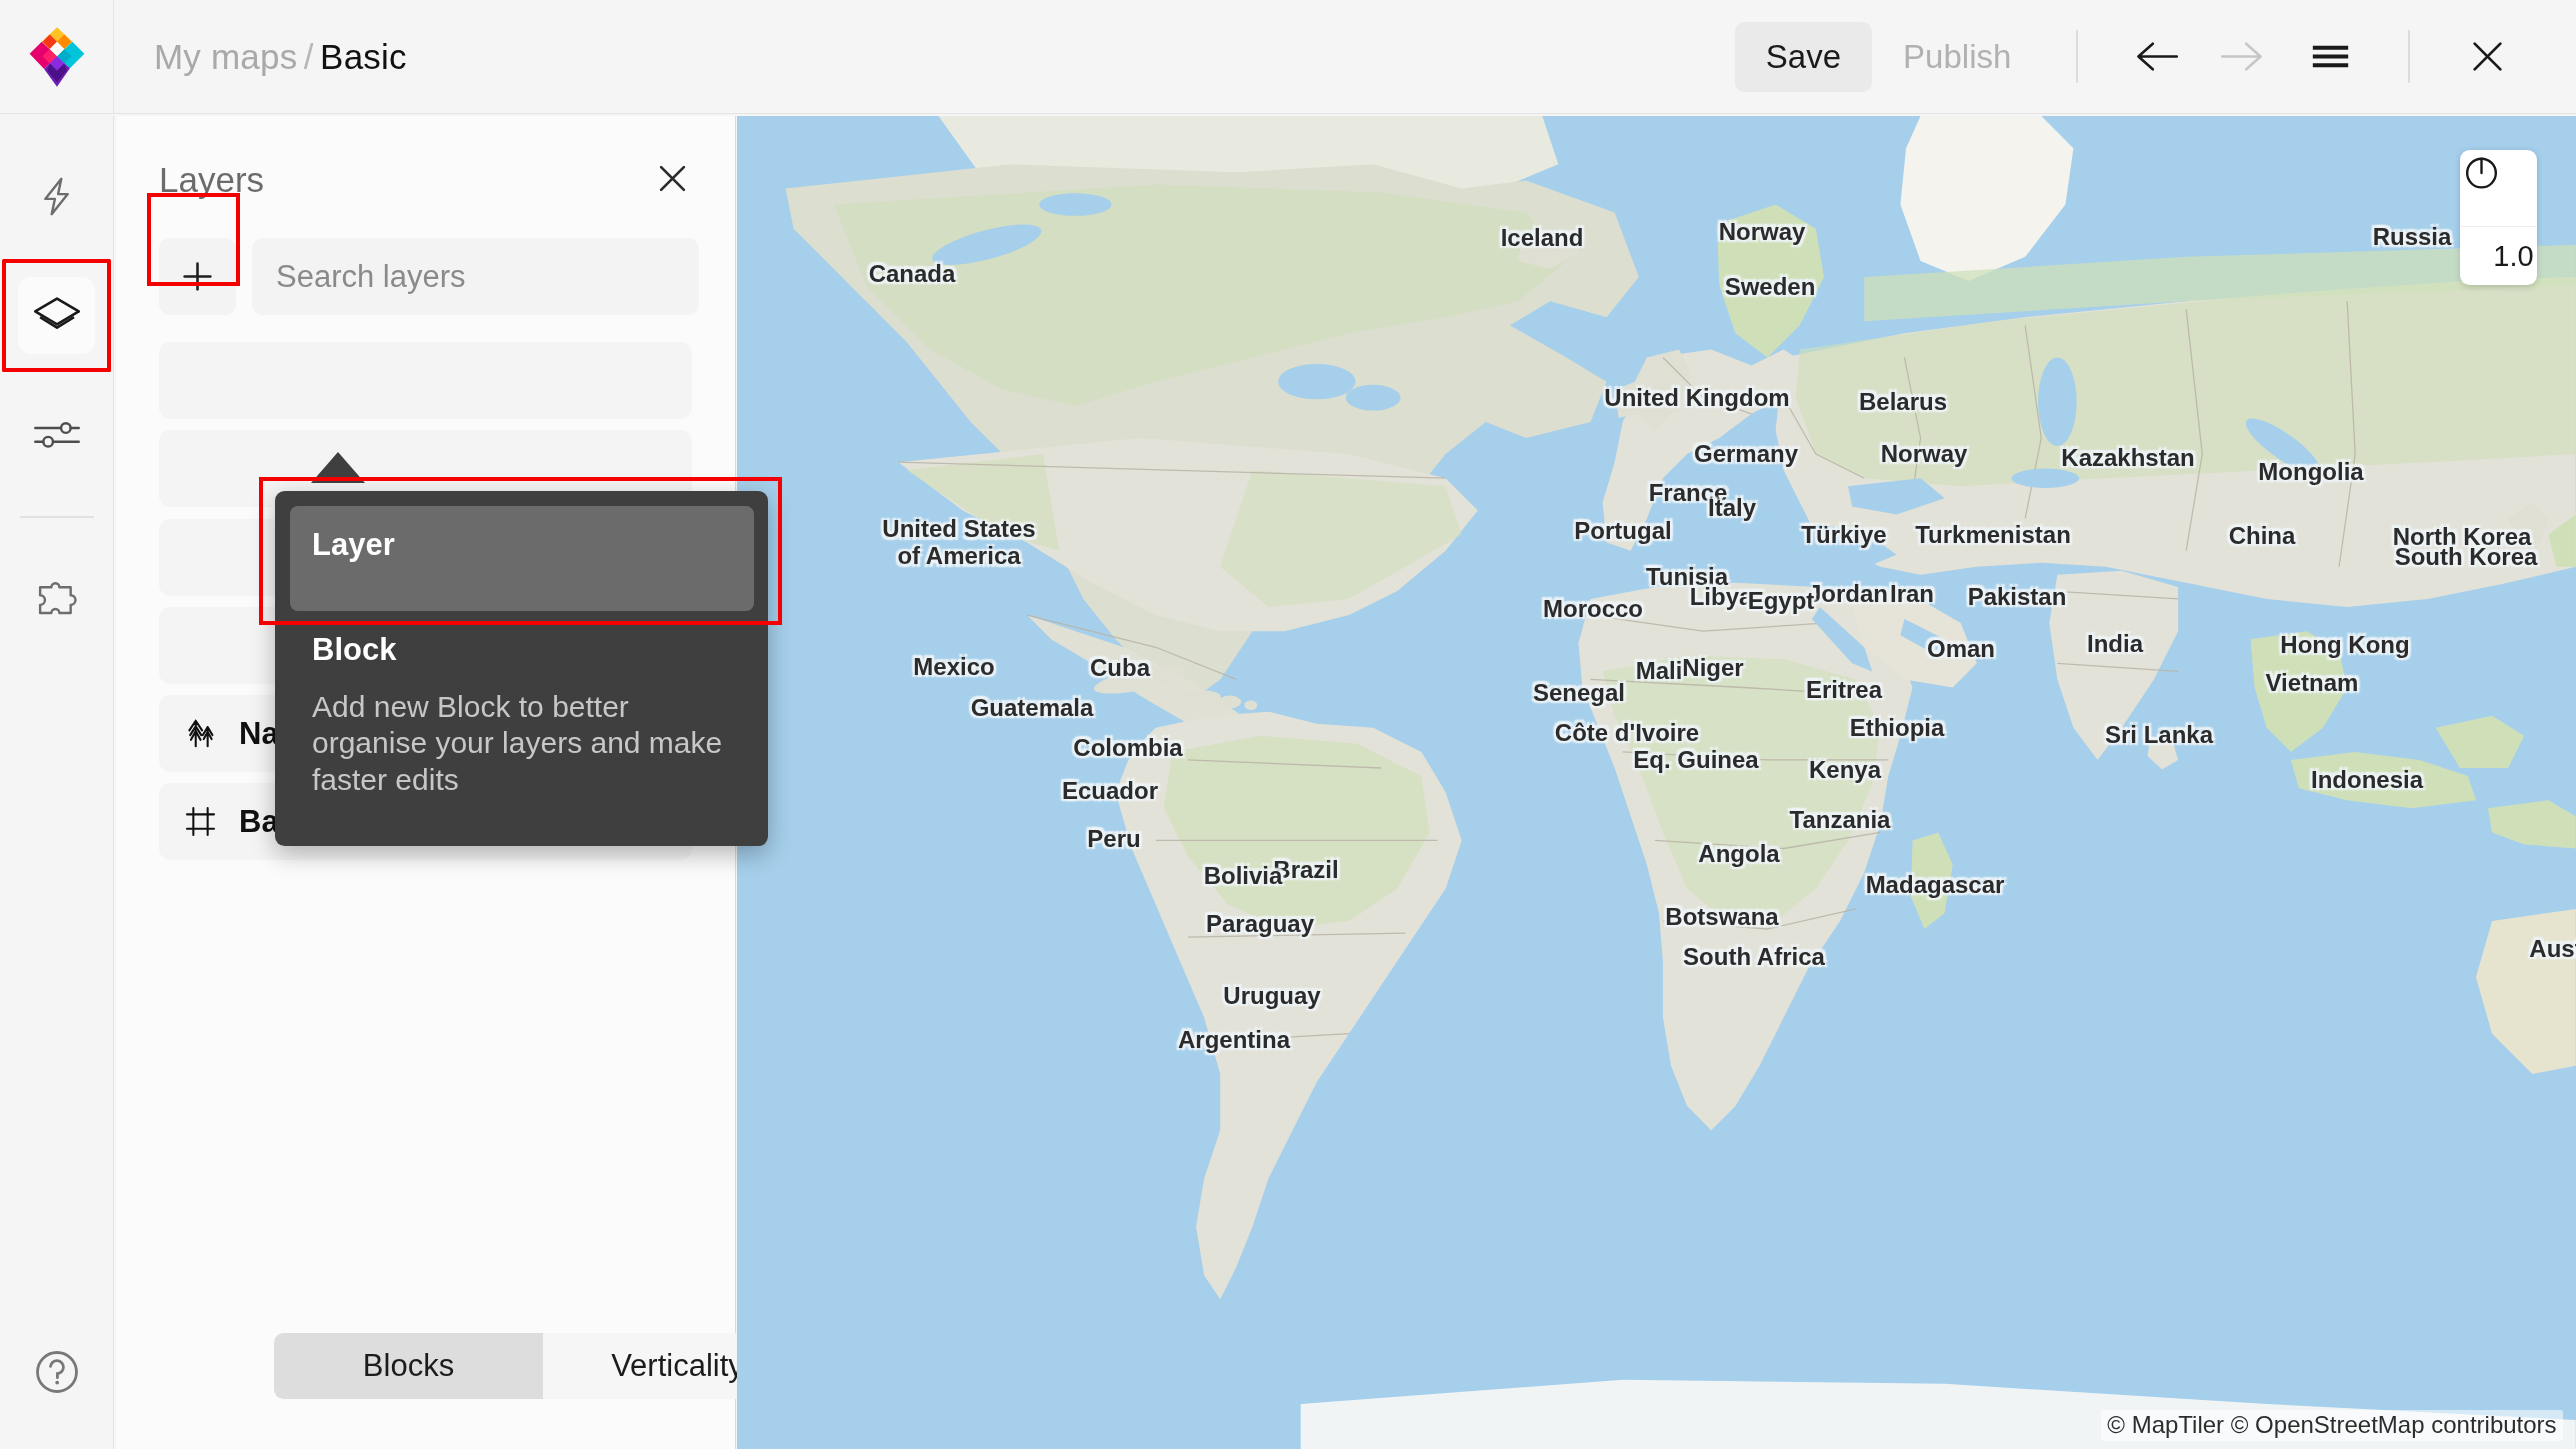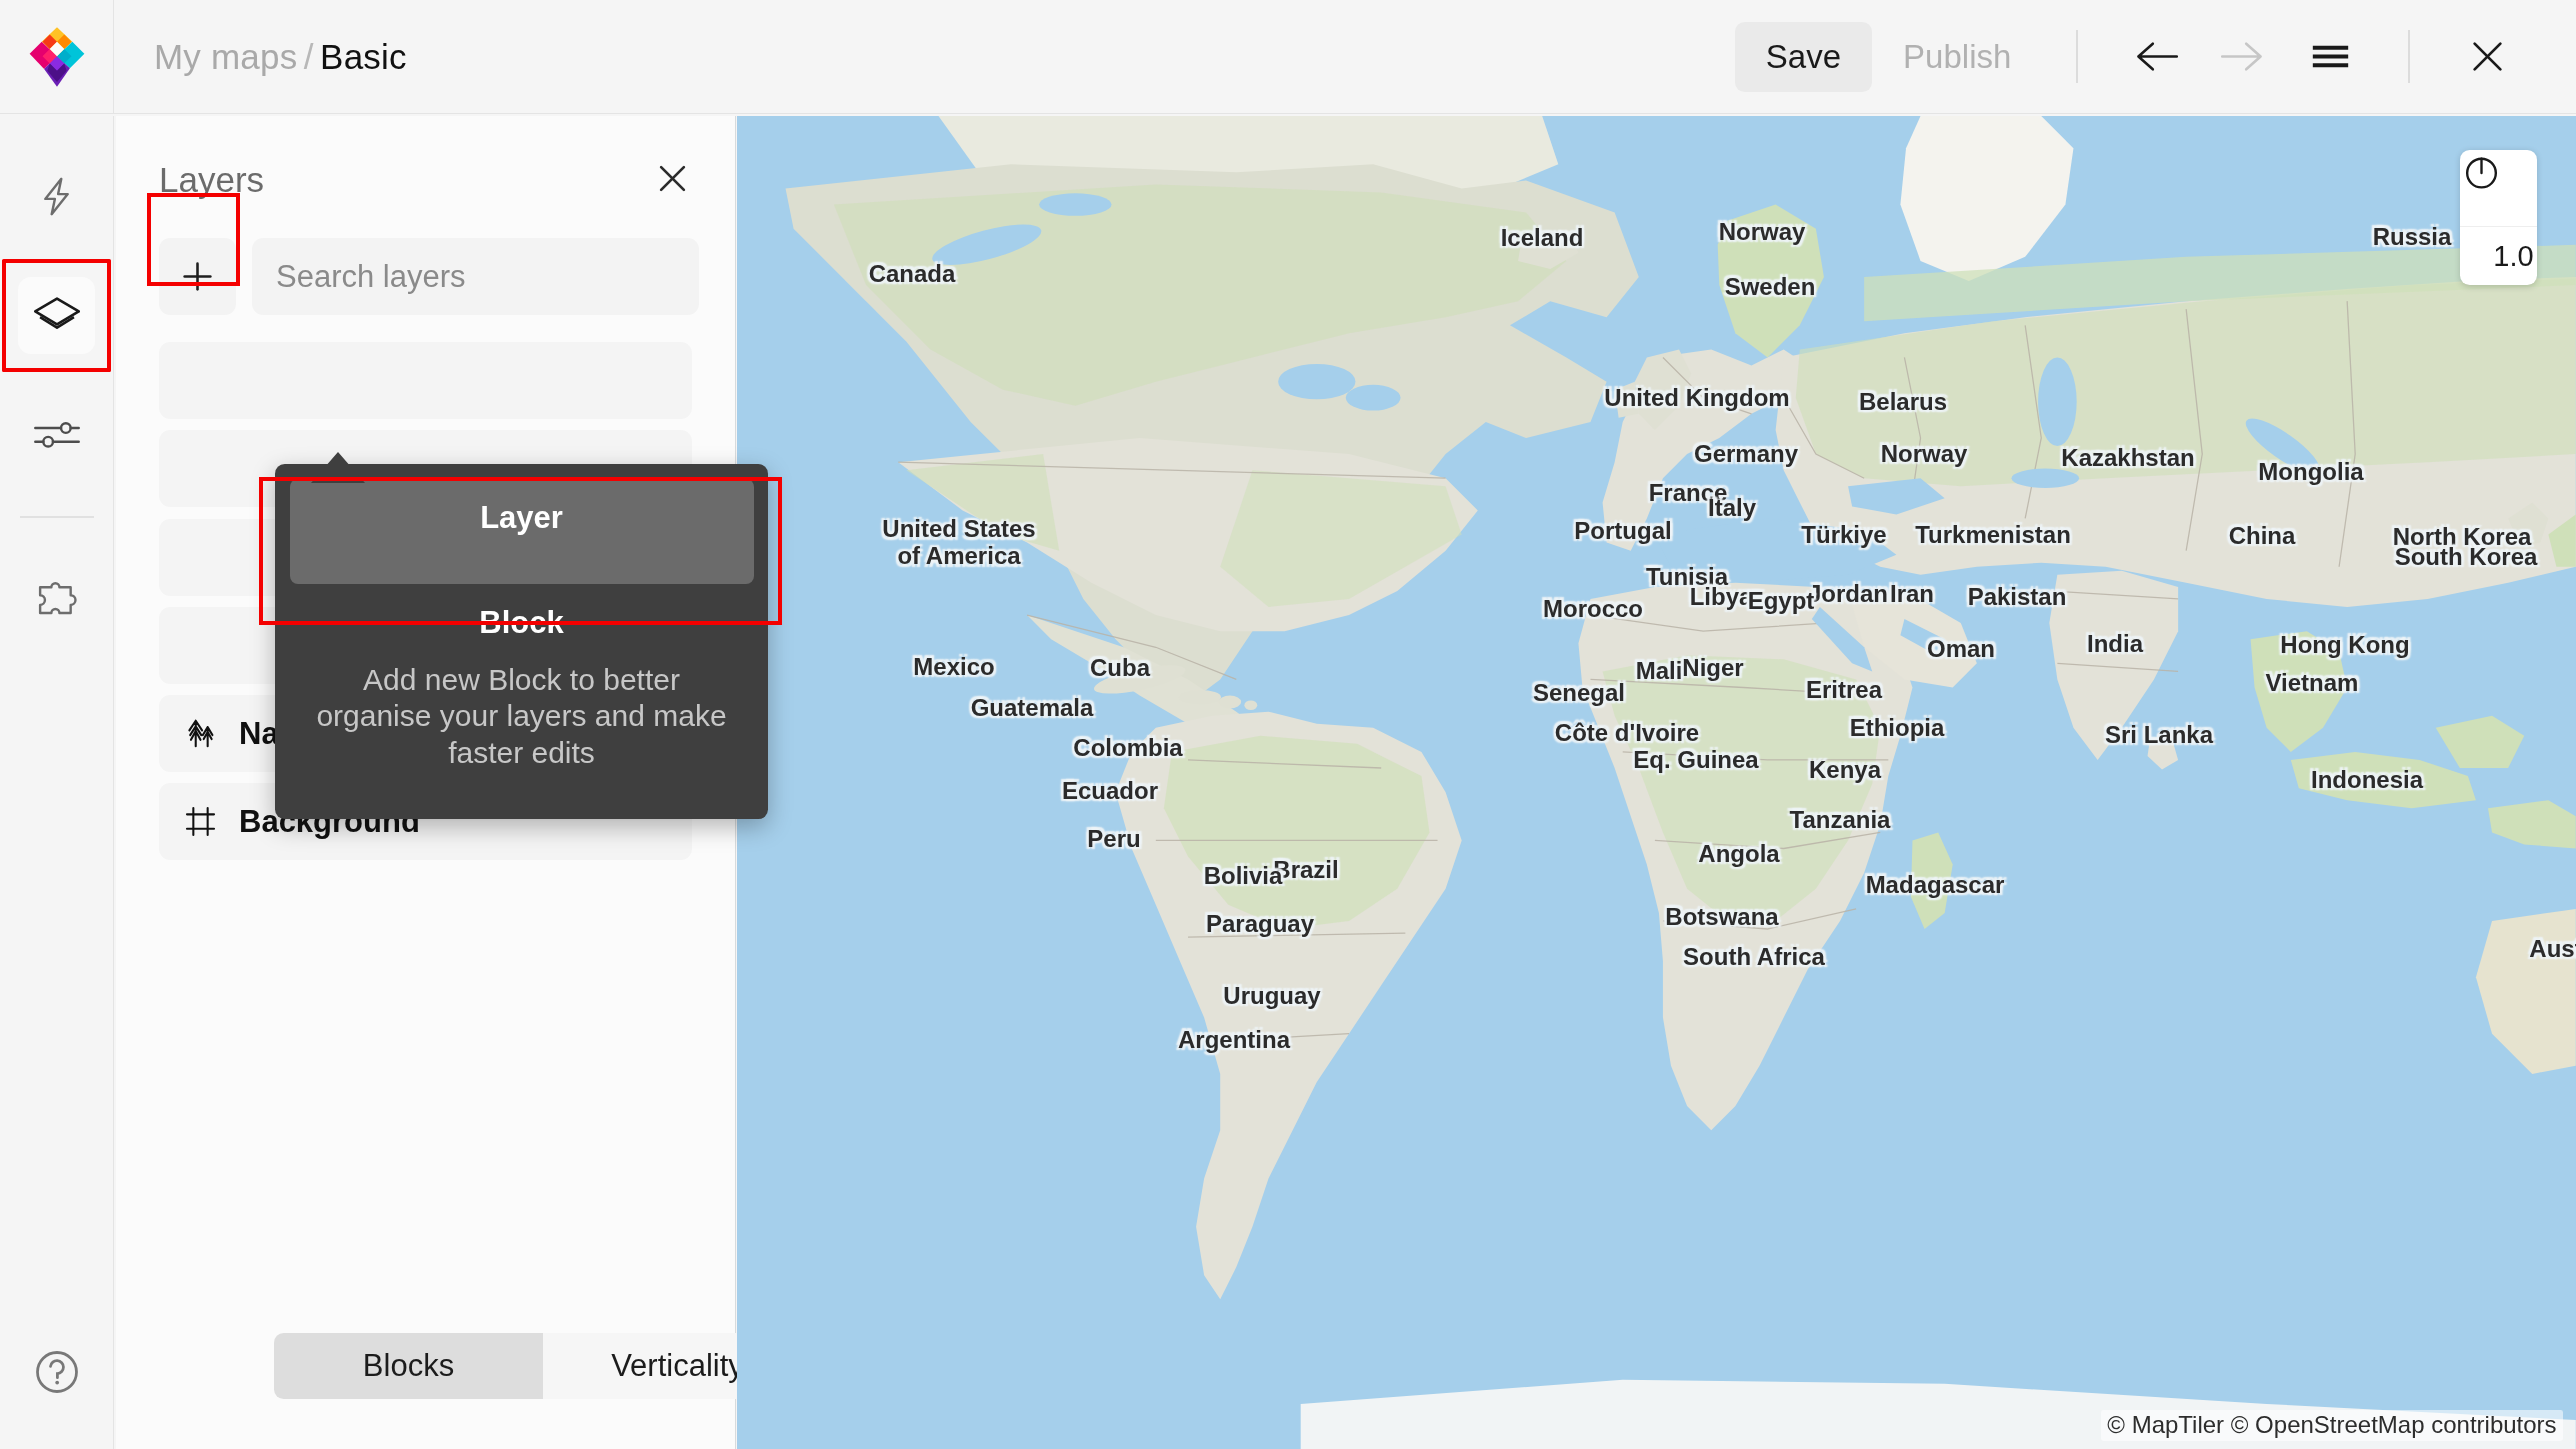--- a/index.html
+++ b/index.html
@@ -126,27 +126,26 @@
     height: 77px; background: #f4f4f4; border-radius: 11.3px;
     display: flex; align-items: center; gap: 21px;
     padding-left: 24px; cursor: pointer;
   }
   .layer-row .lbl {
     font-size: 31px; font-weight: bold; color: #111;
   }
 
   
   #dropdown {
-    position: absolute; left: 159px; top: 348px;
+    position: absolute; left: 159px; top: 375px;
     width: 493px;
     background: #3f3f3f; border-radius: 9.7px;
     box-shadow: 0 8px 24px rgba(0,0,0,.28);
     padding: 14.5px 14.5px 21px 14.5px;
     z-index: 40;
-    text-align: center;
   }
   #dropdown-arrow {
     position: absolute; left: 195px; top: 336px;
     width: 0; height: 0;
     border-left: 27px solid transparent;
     border-right: 27px solid transparent;
     border-bottom: 31px solid #3f3f3f;
     z-index: 41;
   }
   .menu-item { padding: 21px 22.5px 27px 22.5px; border-radius: 8px; cursor: pointer; }

